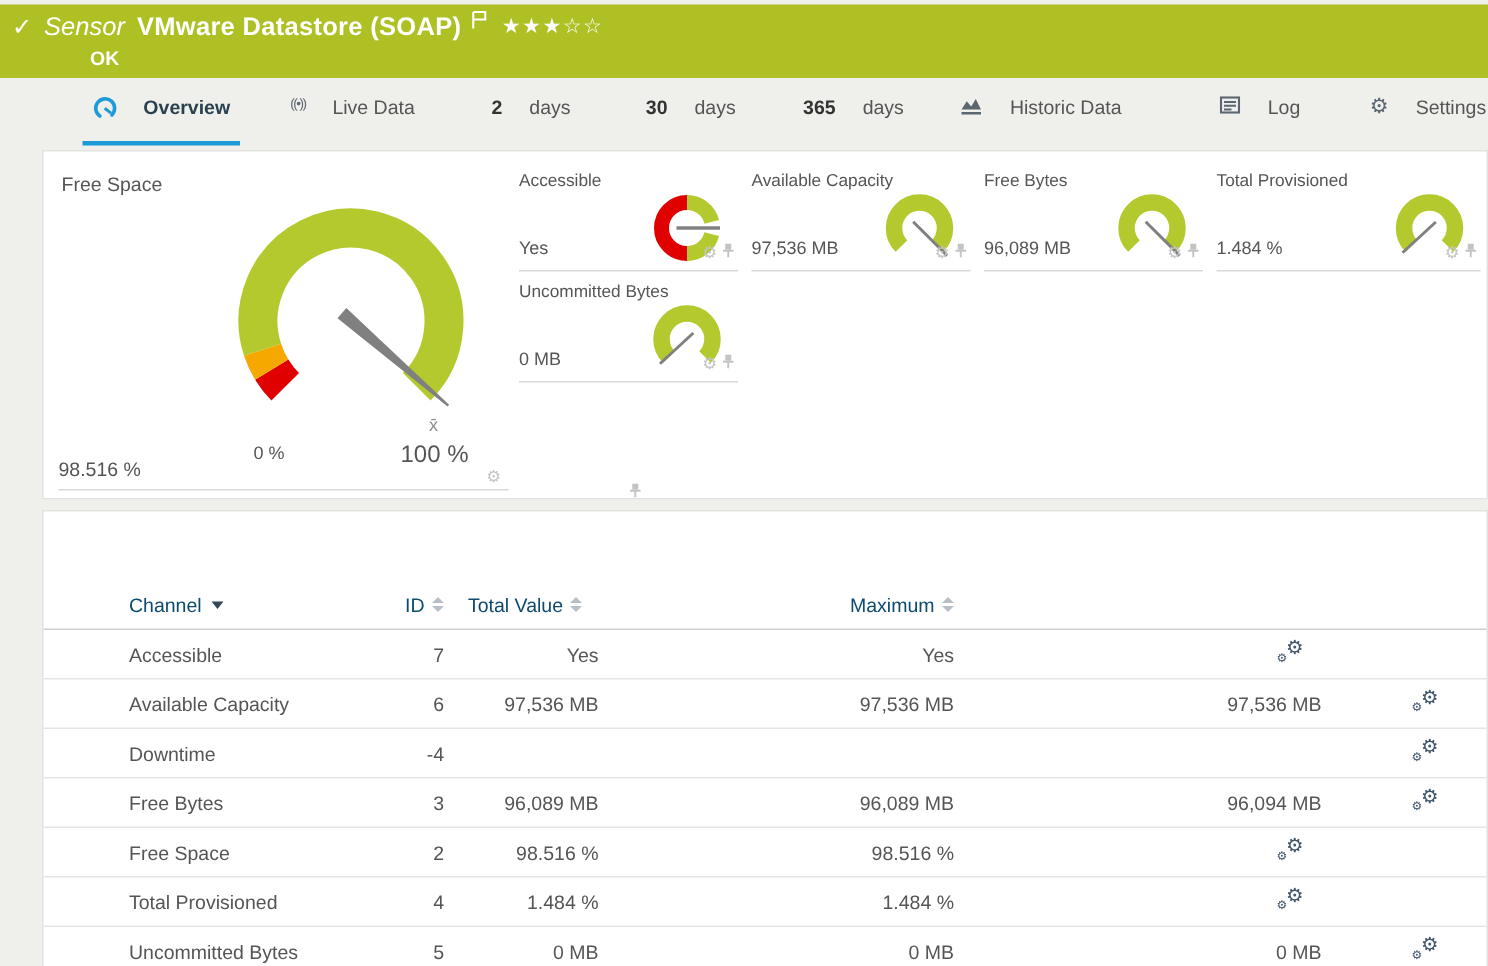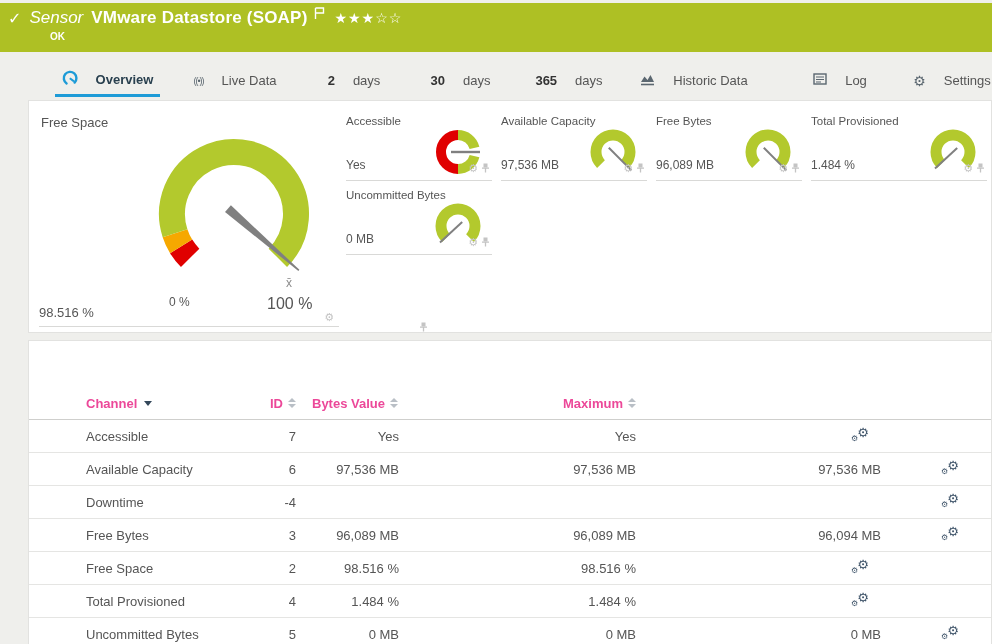--- a/index.html
+++ b/index.html
@@ -10,24 +10,24 @@
   }
   
   .statusbar { position:absolute; left:0; top:3px; width:992px; height:49px;
     background:#aec024; color:#fff; }
   .statusbar .line1 { position:absolute; left:8px; top:5px; display:flex; align-items:center; font-size:17px; }
   .check { font-weight:bold; font-size:16px; margin-right:8px; }
   .kind { font-style:italic; margin-right:8px; }
   .sensor-title { font-weight:bold; letter-spacing:.2px; }
   .flagicon { margin-left:6px; margin-top:-6px; }
   .stars { margin-left:10px; font-size:14px; letter-spacing:1px; font-family:"DejaVu Sans",sans-serif; }
-  .statusbar .line2 { position:absolute; left:50px; top:28px; font-size:10px; font-weight:bold; }
+  .statusbar .line2 { position:absolute; left:60px; top:28px; font-size:13px; font-weight:bold; }
   
   .tabbar { position:absolute; left:0; top:64px; width:992px; height:33px; }
-  .tab { position:absolute; top:0; height:33px; display:flex; align-items:center; justify-content:center;
+  .tab { position:absolute; top:0; height:33px; display:flex; justify-content:center;
     font-size:13px; color:#555; cursor:pointer; gap:18px; white-space:nowrap; }
   .tab.active { border-bottom:3px solid #1d9bd7; color:#29404f; font-weight:bold; }
   .tab .num { font-weight:bold; color:#333; }
   .tab .icon-txt { font-size:9px; letter-spacing:-1px; color:#5b6770; }
   
   .panel { position:absolute; background:#fff; border:1px solid #e2e2e0; }
   #gaugepanel { left:28px; top:100px; width:964px; height:233px; }
   #tablepanel { left:28px; top:340px; width:964px; height:304px; border-bottom:none; }
   
   .fsblock { position:absolute; left:10px; top:8px; width:300px; height:218px; border-bottom:1px solid #d9d9d7; }
@@ -46,21 +46,21 @@
   #sm-accessible  { left:317px; top:12px; width:146px; }
   #sm-capacity    { left:472px; top:12px; width:146px; }
   #sm-freebytes   { left:627px; top:12px; width:146px; }
   #sm-provisioned { left:782px; top:12px; width:176px; }
   #sm-uncommitted { left:317px; top:86px; width:146px; }
   
   .tbl { position:absolute; left:0; top:46px; width:100%; }
   .trow { display:grid; grid-template-columns:160px 50px 103px 237px 245px 1fr;
     padding-left:57px; padding-right:20px; align-items:center; height:33px;
     border-bottom:1px solid #e5e5e3; font-size:13px; color:#555; }
-  .trow.head { color:#ec4899; font-weight:bold; border-bottom:1px solid #cfcfcd; }
+  .trow.head { color:#0c4a6e; font-weight:normal; border-bottom:1px solid #cfcfcd; }
   .c-id,.c-last,.c-min,.c-max { text-align:right; }
   .head .c-last { text-align:left; padding-left:16px; }
   .c-gear { text-align:right; padding-right:12px; }
   .sort { display:inline-flex; flex-direction:column; gap:2px; margin-left:5px; vertical-align:middle; }
   .sort i { width:0; height:0; border-left:4px solid transparent; border-right:4px solid transparent; display:block; }
   .sort .up { border-bottom:4px solid #b9bfc6; }
   .sort .dn { border-top:4px solid #b9bfc6; }
   .desc { display:inline-block; width:0; height:0; border-left:4px solid transparent;
     border-right:4px solid transparent; border-top:5px solid #33475a; margin-left:7px; }
   .gears2 { position:relative; display:inline-block; width:18px; height:16px; cursor:pointer; }
@@ -245,21 +245,21 @@
             <span class="desc"></span>
           </span></div>
       <div class="c-id"><span class="rhead">
             <span>ID</span>
             <span class="sort">
               <i class="up"></i>
               <i class="dn"></i>
             </span>
           </span></div>
       <div class="c-last"><span class="rhead">
-            <span>Bytes Value</span>
+            <span>Total Value</span>
             <span class="sort">
               <i class="up"></i>
               <i class="dn"></i>
             </span>
           </span></div>
       <div class="c-max"><span class="rhead">
             <span>Maximum</span>
             <span class="sort">
               <i class="up"></i>
               <i class="dn"></i>

